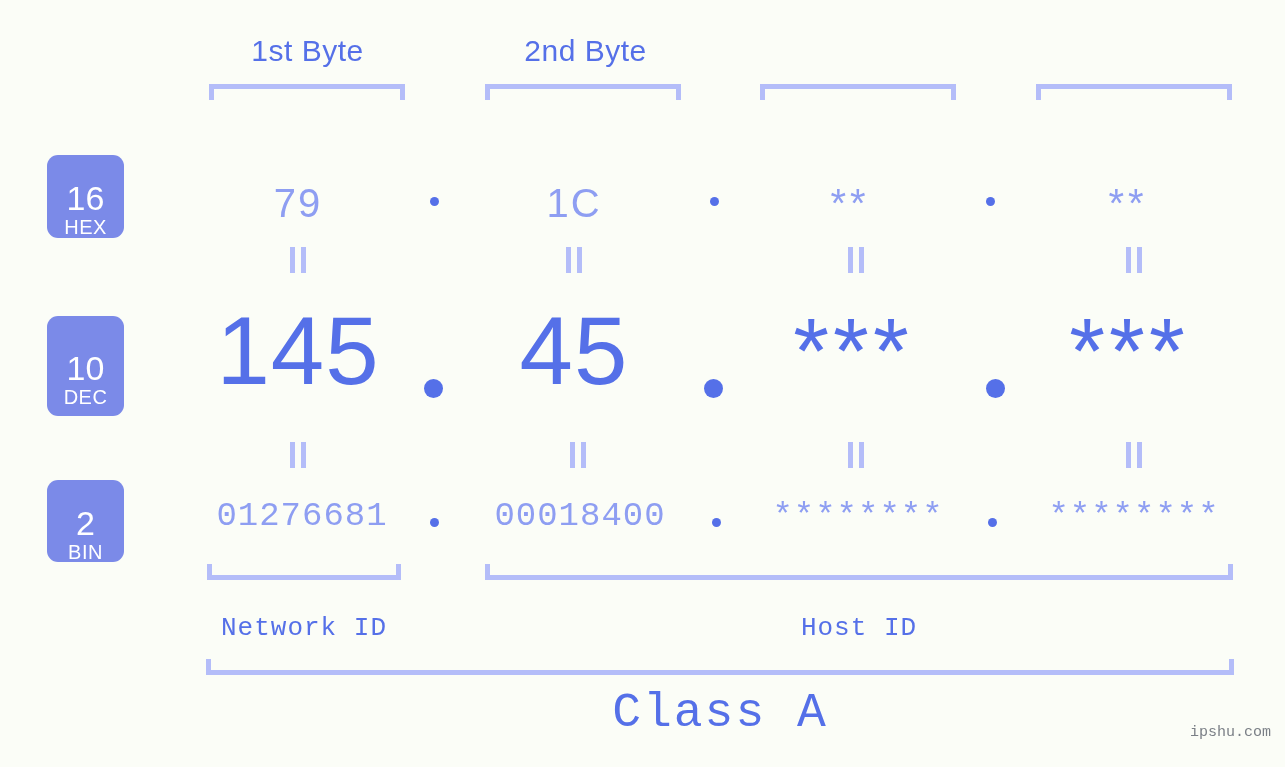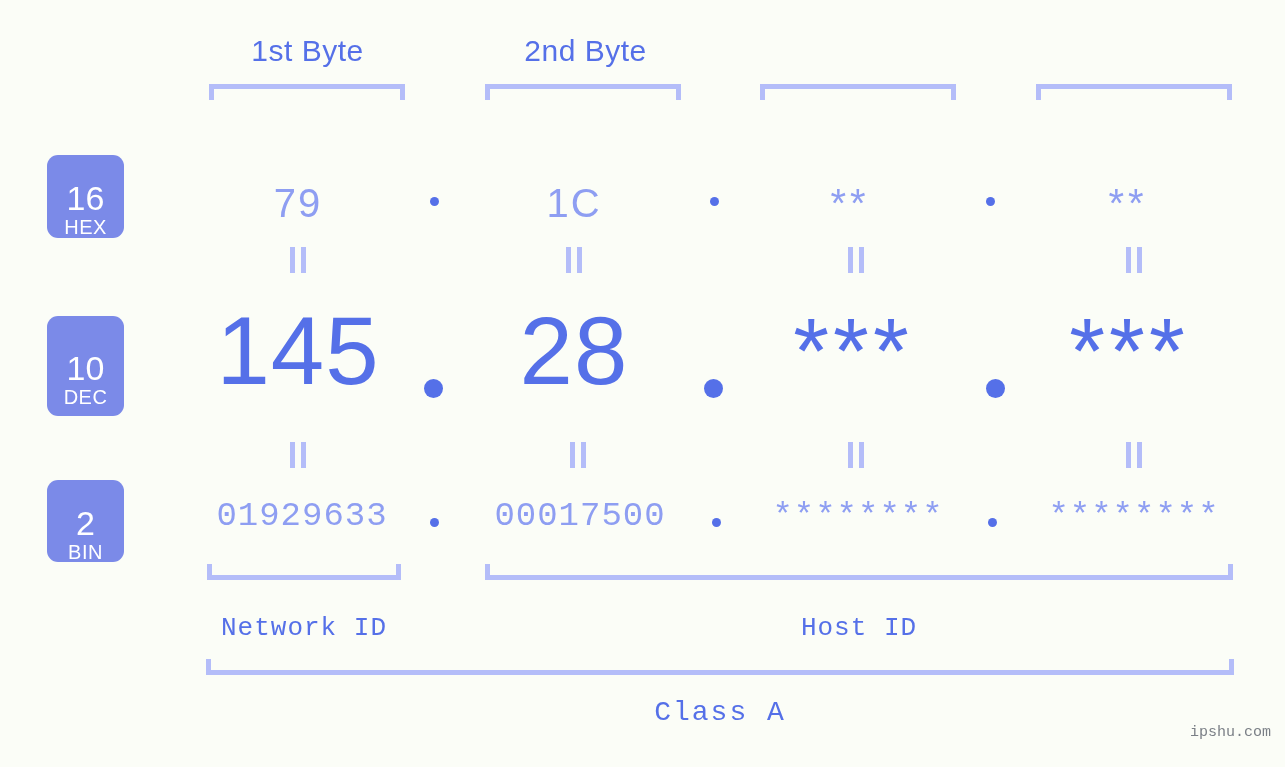--- a/index.html
+++ b/index.html
@@ -165,21 +165,21 @@
     white-space: nowrap;
   }
 
   
   #class-label {
     position: absolute;
     top: 692px;
     left: 206px;
     width: 1028px;
     text-align: center;
-    font-size: 28px;
+    font-size: 48px;
     line-height: 42px;
     color: #5570e8;
     font-family: "Liberation Mono", monospace;
     letter-spacing: 2px;
     white-space: nowrap;
   }
 
   
   #watermark {
     position: absolute;
@@ -240,21 +240,21 @@
       <i></i>
     </div>
   <div class="eq eq-row1" style="left:1126px;">
       <i></i>
       <i></i>
     </div>
 
   <div class="dec-row">
     <div class="val" style="left:200px; width:196px;">145</div>
     <div class="dot dot-dec" style="left:424px;"></div>
-    <div class="val" style="left:476px; width:196px;">28</div>
+    <div class="val" style="left:476px; width:196px;">45</div>
     <div class="dot dot-dec" style="left:704px;"></div>
     <div class="val stars" style="left:752px; width:202px;">***</div>
     <div class="dot dot-dec" style="left:986px;"></div>
     <div class="val stars" style="left:1028px; width:202px;">***</div>
   </div>
 
   <div class="eq eq-row2" style="left:290px;">
       <i></i>
       <i></i>
     </div>
@@ -265,23 +265,23 @@
   <div class="eq eq-row2" style="left:848px;">
       <i></i>
       <i></i>
     </div>
   <div class="eq eq-row2" style="left:1126px;">
       <i></i>
       <i></i>
     </div>
 
   <div class="bin-row">
-    <div class="val" style="left:200px; width:204px;">01929633</div>
+    <div class="val" style="left:200px; width:204px;">01276681</div>
     <div class="dot dot-bin" style="left:430px;"></div>
-    <div class="val" style="left:478px; width:204px;">00017500</div>
+    <div class="val" style="left:478px; width:204px;">00018400</div>
     <div class="dot dot-bin" style="left:712px;"></div>
     <div class="val" style="left:756px; width:204px;">********</div>
     <div class="dot dot-bin" style="left:988px;"></div>
     <div class="val" style="left:1032px; width:204px;">********</div>
   </div>
 
   <div class="bracket bracket-bottom" style="left:207px; width:194px; top:564px;"></div>
   <div class="bracket bracket-bottom" style="left:485px; width:748px; top:564px;"></div>
 
   <div class="id-label" style="left:207px; width:194px;">Network ID</div>

